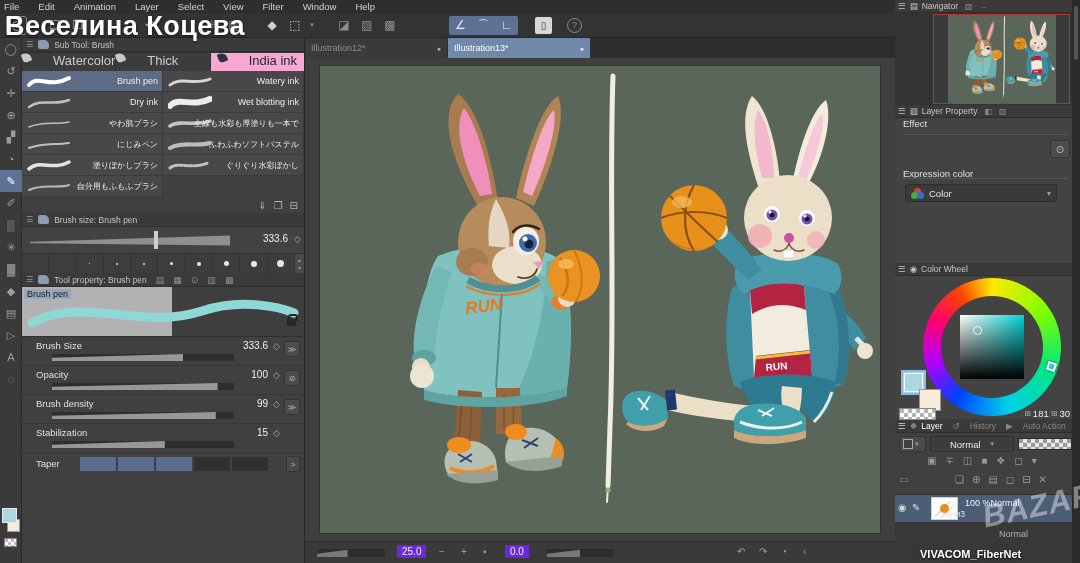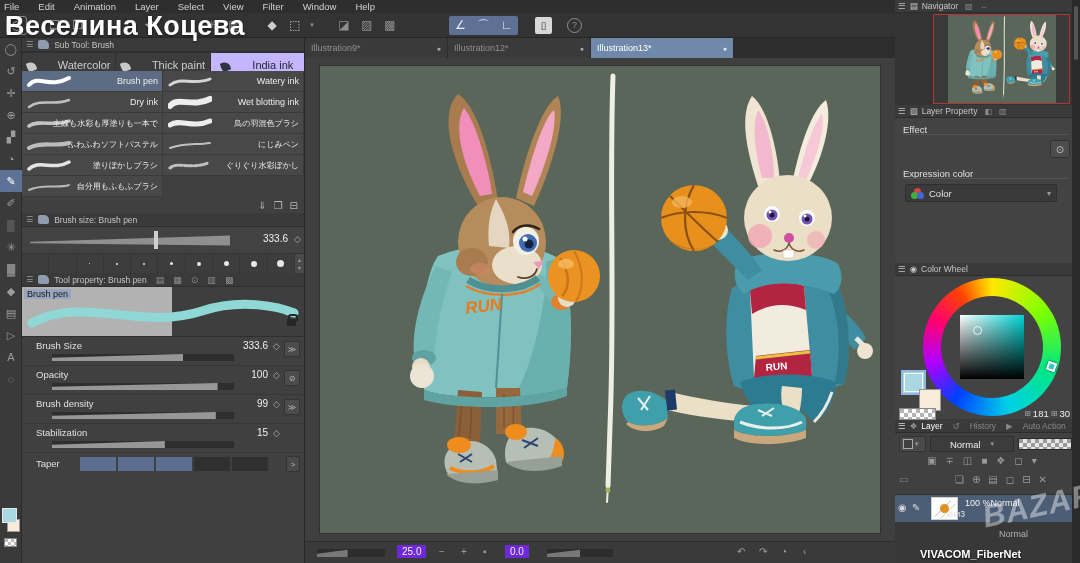--- a/index.html
+++ b/index.html
@@ -26,23 +26,23 @@
 .swatch-main{left:2px;top:470px;width:15px;height:15px;background:#a9d7e2;border:1px solid #e8e8e8;z-index:2}
 .swatch-sub{left:7px;top:481px;width:13px;height:13px;background:#f8ecd9;border:1px solid #999}
 .swatch-tr{left:4px;top:500px;width:13px;height:9px;border:1px solid #888;background:repeating-conic-gradient(#fff 0 25%,#bbb 0 50%);background-size:6px 6px}
 
 .leftpanel{left:22px;top:38px;width:283px;height:525px;background:#404040;border-right:1px solid #272727}
 .phdr{height:14px;background:#3a3a3a;display:flex;align-items:center;gap:5px;padding-left:4px;color:#c4c4c4;font-size:8.5px;border-bottom:1px solid #2e2e2e}
 .phdr .burger{color:#9a9a9a;font-size:8px}
 .phdr .pico{width:11px;height:9px;background:#8f9cb0;border-radius:2px 5px 2px 2px}
 .phdr .hic{color:#8e8e8e;font-size:9px;margin-left:4px}
 .stabs{display:flex;height:19px;background:#323232;gap:1px;padding-top:1px}
-.stab{flex:1;background:#3c3c3c;color:#ccc;display:flex;align-items:flex-end;justify-content:center;gap:22px;font-size:11px}
+.stab{flex:1;background:#3c3c3c;color:#ccc;display:flex;align-items:flex-start;justify-content:center;gap:22px;font-size:13px}
 .stab .ink{width:9px;height:9px;background:#c8c8c8;border-radius:1px 6px 1px 4px;transform:rotate(-20deg)}
-.stab.active{background:#c4b5fd;color:#1d2431}
+.stab.active{background:#f9a8d4;color:#1d2431}
 .stab.active .ink{background:#2c3442}
 .bgrid{display:grid;grid-template-columns:1fr 1fr}
 .bcell{position:relative;height:21px;background:#484848;border-bottom:1px solid #3a3a3a;border-right:1px solid #3a3a3a}
 .bcell.sel{background:#5d6c84}
 .bcell .bname{position:absolute;right:4px;top:50%;transform:translateY(-50%);color:#ececec;font-size:9px;white-space:nowrap}
 .bcell .bname.jp{font-size:8px}
 .bcell svg{position:absolute;left:5px;top:2px}
 .bactions{height:16px;display:flex;justify-content:flex-end;align-items:center;gap:7px;padding-right:6px;color:#b5b5b5;font-size:10px;background:#404040}
 
 .bs-body{position:relative;height:26px;background:#424242}
@@ -255,41 +255,41 @@
         <span class="bname">Dry ink</span>
       </div>
     <div class="bcell">
         <svg width="44" height="17" viewBox="0 0 44 17">
           <path d="M2,12 C10,2 24,14 42,5" stroke="#fff" stroke-width="6" fill="none" stroke-linecap="round" opacity=".9"></path>
         </svg>
         <span class="bname">Wet blotting ink</span>
       </div>
     <div class="bcell">
         <svg width="44" height="17" viewBox="0 0 44 17">
+          <path d="M2,12 C16,6 30,10 42,7" stroke="#ddd" stroke-width="1.5" fill="none" stroke-linecap="round" opacity=".8"></path>
+        </svg>
+        <span class="bname jp">やわ肌ブラシ</span>
+      </div>
+    <div class="bcell">
+        <svg width="44" height="17" viewBox="0 0 44 17">
           <path d="M2,11 C12,4 28,12 42,6" stroke="#eee" stroke-width="3.5" fill="none" stroke-linecap="round" opacity=".75"></path>
         </svg>
         <span class="bname jp">主線も水彩も厚塗りも一本で</span>
       </div>
     <div class="bcell">
         <svg width="44" height="17" viewBox="0 0 44 17">
-          <path d="M2,10 C12,3 24,14 42,6" stroke="#fff" stroke-width="5" fill="none" stroke-linecap="round" opacity=".9"></path>
-        </svg>
-        <span class="bname jp">鳥の羽混色ブラシ</span>
+          <path d="M2,12 C16,7 28,9 42,7" stroke="#ddd" stroke-width="2" fill="none" stroke-linecap="round" opacity=".8"></path>
+        </svg>
+        <span class="bname jp">にじみペン</span>
       </div>
     <div class="bcell">
         <svg width="44" height="17" viewBox="0 0 44 17">
           <path d="M2,12 C14,5 28,11 42,7" stroke="#eee" stroke-width="4" fill="none" stroke-linecap="round" opacity=".7"></path>
         </svg>
         <span class="bname jp">ふわふわソフトパステル</span>
-      </div>
-    <div class="bcell">
-        <svg width="44" height="17" viewBox="0 0 44 17">
-          <path d="M2,12 C16,7 28,9 42,7" stroke="#ddd" stroke-width="2" fill="none" stroke-linecap="round" opacity=".8"></path>
-        </svg>
-        <span class="bname jp">にじみペン</span>
       </div>
     <div class="bcell">
         <svg width="44" height="17" viewBox="0 0 44 17">
           <path d="M2,12 C12,2 26,14 42,5" stroke="#fff" stroke-width="3.5" fill="none" stroke-linecap="round" opacity=".85"></path>
         </svg>
         <span class="bname jp">塗りぼかしブラシ</span>
       </div>
     <div class="bcell">
         <svg width="44" height="17" viewBox="0 0 44 17">
           <path d="M2,11 C10,4 22,13 40,6" stroke="#ddd" stroke-width="3" fill="none" stroke-linecap="round" stroke-dasharray="3 2" opacity=".8"></path>
@@ -413,24 +413,20 @@
     <span class="tseg on" style="left:96px"></span>
     <span class="tseg on" style="left:134px"></span>
     <span class="tseg" style="left:172px"></span>
     <span class="tseg" style="left:210px"></span>
     <span class="sbtn">&gt;</span>
   </div>
 </div>
 
 <div class="abs center">
   <div class="doctabs">
-    <span class="dtab">
-        <span>Illustration9*</span>
-        <span class="dot">●</span>
-      </span>
     <span class="dtab">
         <span>Illustration12*</span>
         <span class="dot">●</span>
       </span>
     <span class="dtab active">
         <span>Illustration13*</span>
         <span class="dot">●</span>
       </span>
   </div>
   <div class="canvas-wrap">
@@ -598,21 +594,21 @@
   </div>
 
   <div class="rp-hdr">
     <span>☰</span>
     <span>▧</span>
     <span>Layer Property</span>
     <span class="hic">◧</span>
     <span class="hic">▧</span>
   </div>
   <div class="lpbody">
-    <span class="lp-label" style="top:6px">Effect</span>
+    <span class="lp-label" style="top:0">Effect</span>
     <span class="lp-line" style="top:16px"></span>
     <span class="lp-btn">⊙</span>
     <span class="lp-label" style="top:50px">Expression color</span>
     <span class="lp-line" style="top:60px"></span>
     <div class="lp-dd">
       <span class="rgb">
           <i class="r"></i>
           <i class="g"></i>
           <i class="b"></i>
         </span>

